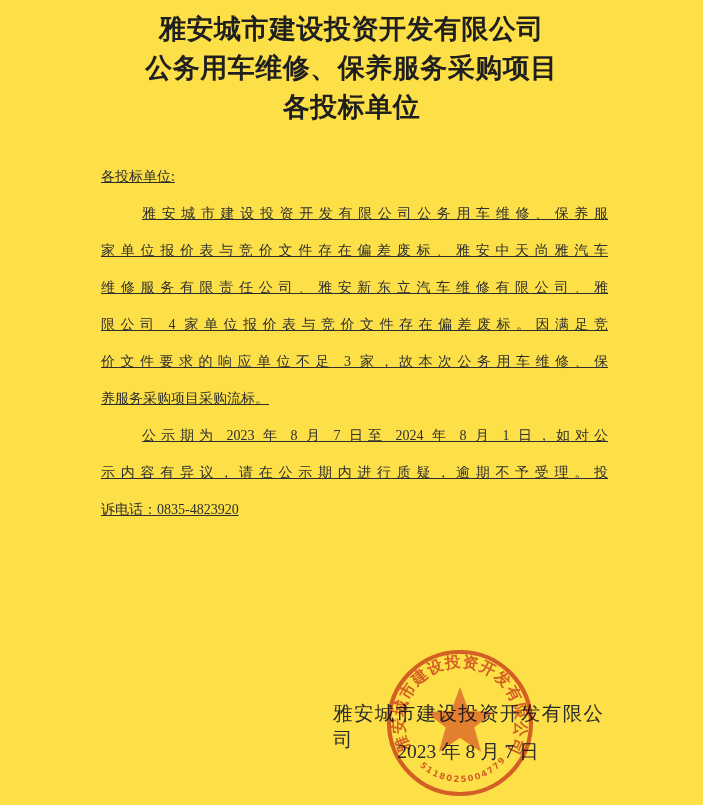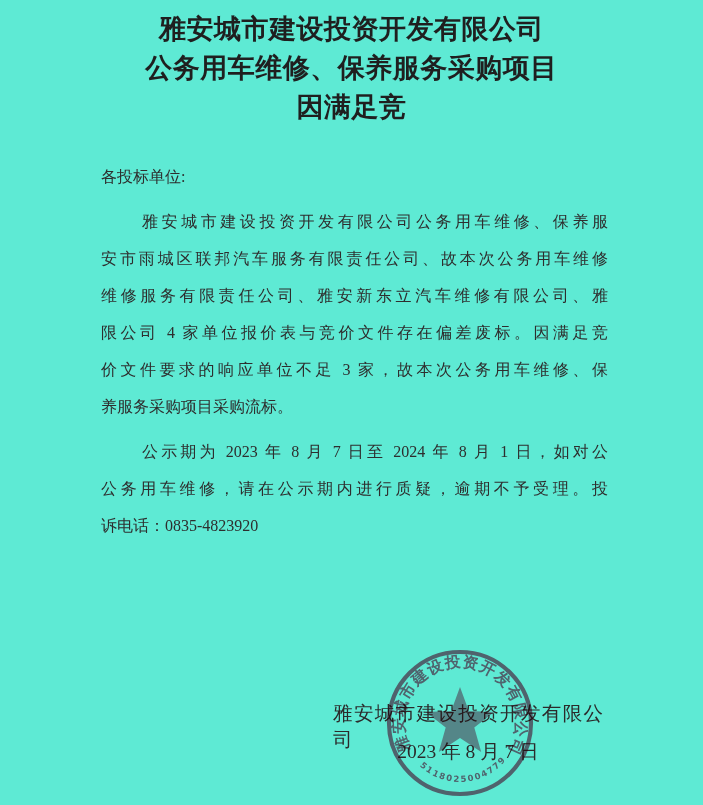--- a/index.html
+++ b/index.html
@@ -4,21 +4,21 @@
 <style>
   html, body {
     margin: 0;
     padding: 0;
     background: #ffffff;
   }
   .page {
     position: relative;
     width: 703px;
     height: 805px;
-    background: #5eead4;
+    background: #fde047;
     overflow: hidden;
     font-family: "Liberation Serif", "DejaVu Serif", serif;
     color: #2e2e2e;
   }
   
   .title-block {
     position: absolute;
     top: 10px;
     left: 0;
     right: 0;
@@ -32,36 +32,36 @@
     letter-spacing: 0.5px;
   }
   
   .body-block {
     position: absolute;
     top: 158px;
     left: 101px;
     width: 507px;
   }
   .bline {
-    font-size: 16px;
+    font-size: 14px;
     line-height: 37px;
     height: 37px;
     white-space: nowrap;
     text-align: justify;
     text-align-last: justify;
     color: #2e2e2e;
+    text-decoration: underline;
   }
   .bline.plain {
     text-align: left;
     text-align-last: left;
     white-space: normal;
   }
   .bline.indent {
     text-indent: 41px;
-    margin-top: 8px;
   }
   
   .sig-company {
     position: absolute;
     top: 701px;
     left: 333px;
     width: 270px;
     font-size: 19.5px;
     line-height: 26px;
     text-align: justify;
@@ -103,33 +103,33 @@
   }
 </style>
 </head>
 <body>
 
 <div class="page">
 
   <div class="title-block">
     <div class="title-line">雅安城市建设投资开发有限公司</div>
     <div class="title-line">公务用车维修、保养服务采购项目</div>
-    <div class="title-line">因满足竞</div>
+    <div class="title-line">各投标单位</div>
   </div>
 
   <div class="body-block">
     <div class="bline plain">各投标单位:</div>
     <div class="bline indent">雅安城市建设投资开发有限公司公务用车维修、保养服</div>
-    <div class="bline">安市雨城区联邦汽车服务有限责任公司、故本次公务用车维修</div>
+    <div class="bline">家单位报价表与竞价文件存在偏差废标、雅安中天尚雅汽车</div>
     <div class="bline">维修服务有限责任公司、雅安新东立汽车维修有限公司、雅</div>
     <div class="bline">限公司 4 家单位报价表与竞价文件存在偏差废标。因满足竞</div>
     <div class="bline">价文件要求的响应单位不足 3 家，故本次公务用车维修、保</div>
     <div class="bline plain">养服务采购项目采购流标。</div>
     <div class="bline indent">公示期为 2023 年 8 月 7 日至 2024 年 8 月 1 日，如对公</div>
-    <div class="bline">公务用车维修，请在公示期内进行质疑，逾期不予受理。投</div>
+    <div class="bline">示内容有异议，请在公示期内进行质疑，逾期不予受理。投</div>
     <div class="bline plain">诉电话：0835-4823920</div>
   </div>
 
   <div class="sig-company">雅安城市建设投资开发有限公司</div>
   <div class="sig-date">2023 年 8 月 7 日</div>
 
   <svg class="seal" viewBox="0 0 160 160" aria-hidden="true">
     <defs>
       <path id="sealArcTop" d="M 31.5,108 A 56,56 0 1 1 128.5,108" fill="none"></path>
       <path id="sealArcBottom" d="M 34.8,117.9 A 59,59 0 0 0 125.2,117.9" fill="none"></path>

